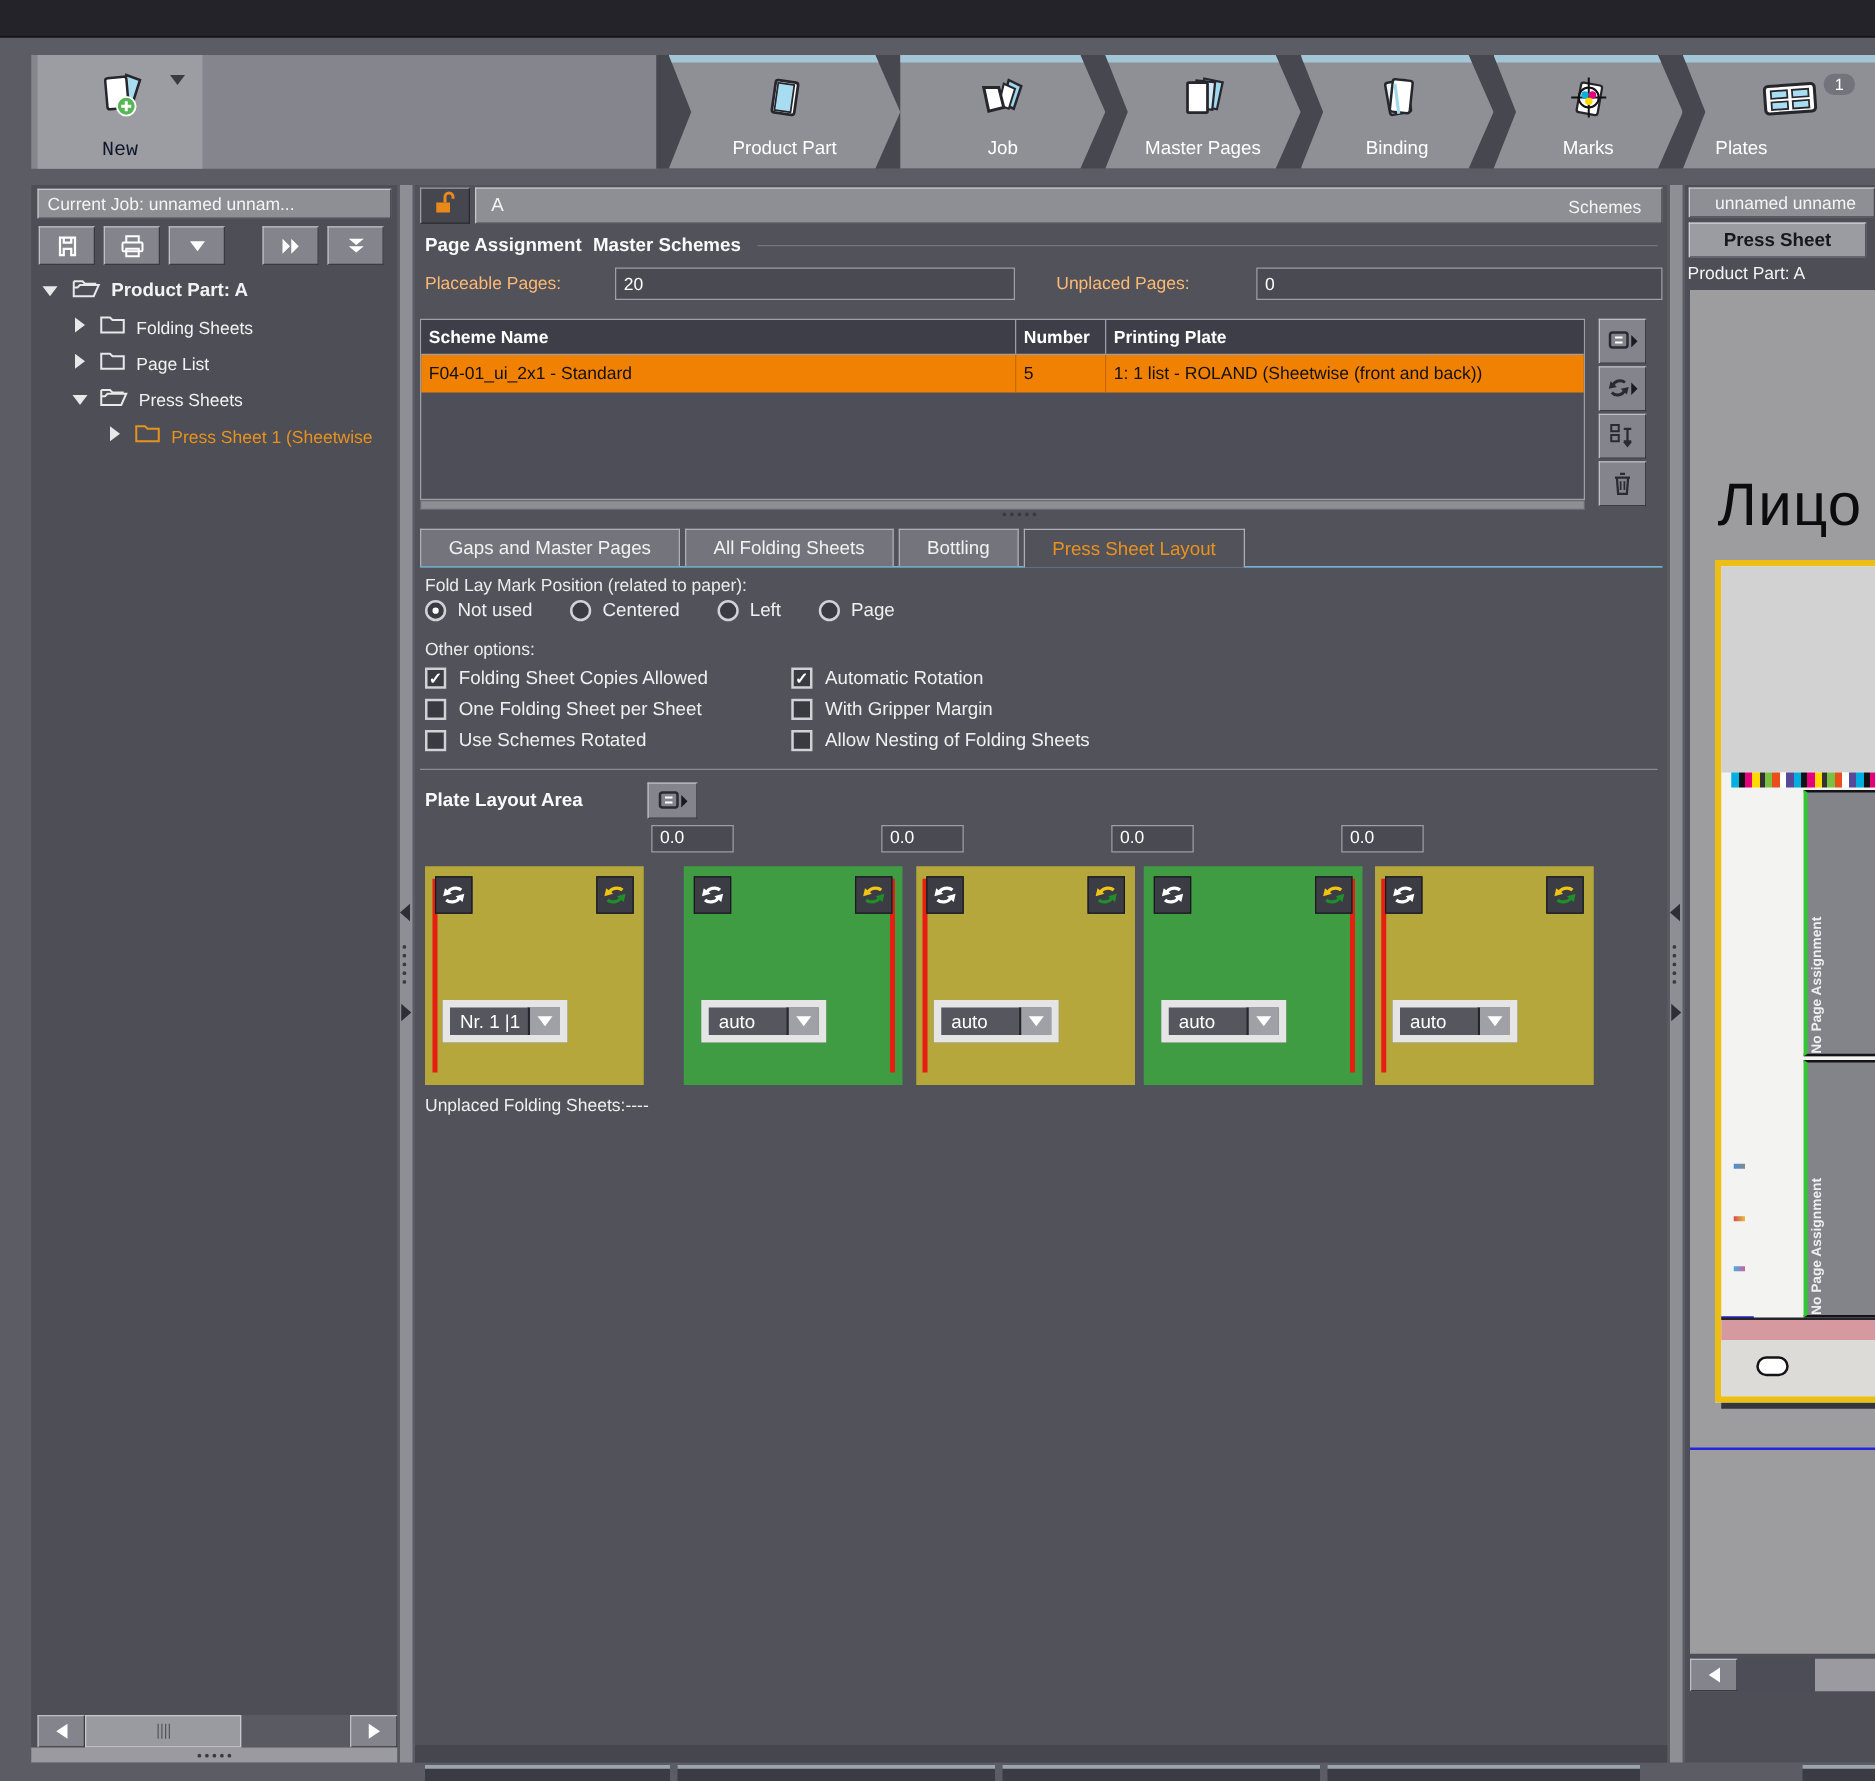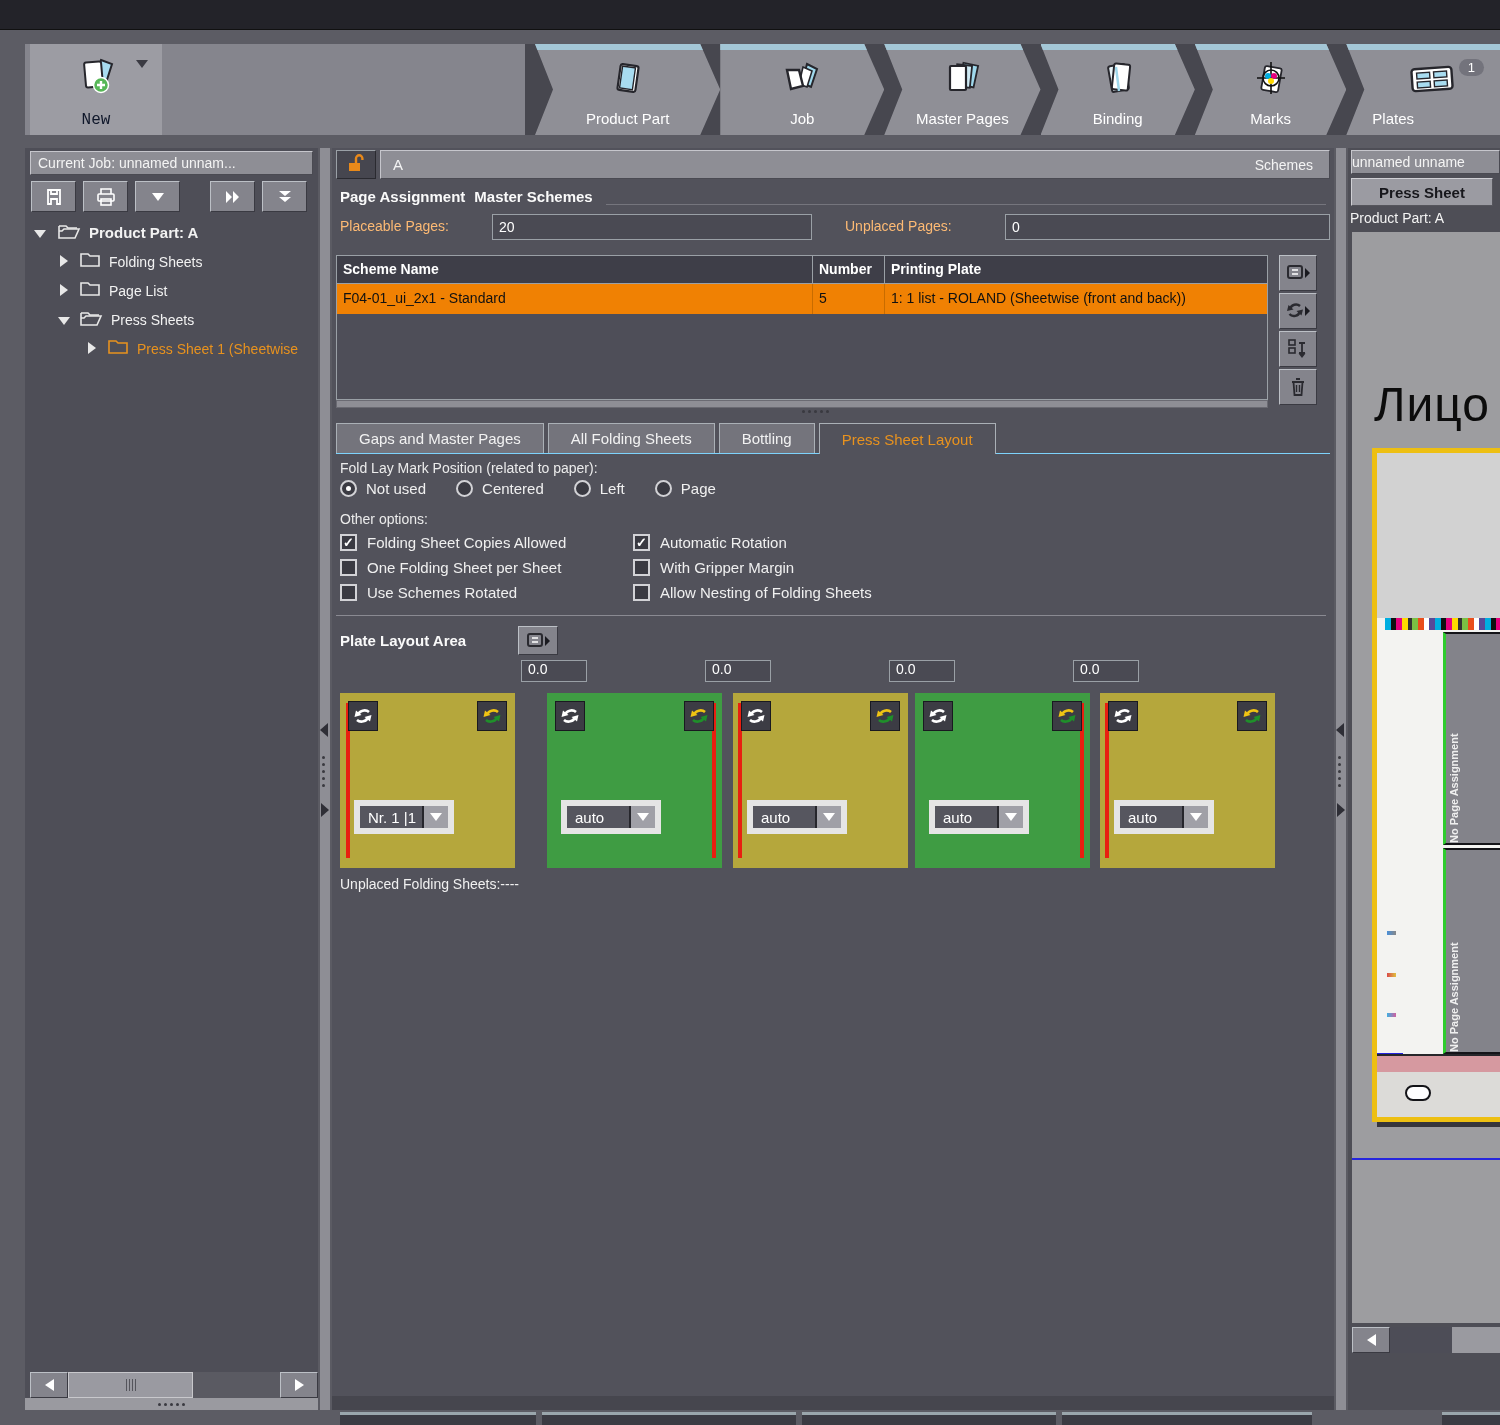--- a/index.html
+++ b/index.html
@@ -80,21 +80,21 @@
   .vsplit .bar { position:absolute; left:2px; top:0; width:10px; height:100%; background:#8e8e95; }
   .vsplit .tl { position:absolute; left:2px; top:575px; border-top:7px solid transparent; border-bottom:7px solid transparent; border-right:8px solid #2e2e36; }
   .vsplit .tr { position:absolute; left:3px; top:655px; border-top:7px solid transparent; border-bottom:7px solid transparent; border-left:8px solid #2e2e36; }
   .vsplit .dots { position:absolute; left:4px; top:608px; display:flex; flex-direction:column; gap:4px; }
 
   
   .main-panel { left:332px; top:148px; width:1002px; height:1262px; background:#52525b; }
   .lock-tab { position:absolute; left:4px; top:2px; width:40px; height:29px; background:#46464f;
       border:1px solid; border-color:#9aa0a6 #2a2a30 #2a2a30 #9aa0a6; display:flex; align-items:center; justify-content:center; }
   .mp-header { position:absolute; left:48px; top:2px; width:950px; height:29px; padding:0 16px 0 12px; justify-content:space-between; }
-  .group-row { position:absolute; left:8px; top:40px; width:986px; display:flex; align-items:flex-end; gap:9px; }
+  .group-row { position:absolute; left:8px; top:40px; width:986px; display:flex; align-items:center; gap:9px; }
   .group-row .t { font-weight:bold; font-size:15px; color:#fafafa; }
   .group-row .line { flex:1; height:1px; background:#75757d; margin-left:4px; }
   .fields-row { position:absolute; left:8px; top:66px; width:986px; height:26px; }
   .fields-row label { font-size:14px; color:#fdba74; }
 
   .stable { position:absolute; left:4px; top:107px; width:932px; height:145px;
       background:#4e4e58; border:1px solid #9aa0a6; }
   .stable .hrow { display:flex; height:28px; background:#3e3e48; border-bottom:1px solid #9aa0a6; }
   .stable .hcell { font-weight:bold; font-size:14px; color:#fff; padding:5px 6px; border-right:1px solid #9aa0a6; }
   .stable .drow { display:flex; height:30px; background:#f08103; color:#111; }
@@ -135,21 +135,21 @@
   .redline { position:absolute; top:10px; bottom:10px; width:4px; background:#e81f10; }
   .dd { position:absolute; left:14px; top:107px; width:100px; height:34px; border:6px solid #e5e5e5;
       display:flex; background:#56565f; }
   .dd .val { flex:1; display:flex; align-items:center; padding-left:8px; font-size:15px; color:#fff; white-space:nowrap; }
   .dd .btn { width:26px; background:#a0a0a7; border-left:2px solid #26262c; display:flex; align-items:center; justify-content:center; }
   .unplaced { position:absolute; left:8px; top:728px; font-size:14px; color:#f0f0f0; }
   .mp-shade { position:absolute; left:0; top:1248px; width:1002px; height:14px; background:#46464e; }
 
   
   .right-panel { left:1348px; top:148px; width:152px; height:1262px; background:#4e4e56; }
-  .rp-header { position:absolute; left:3px; top:2px; width:149px; height:24px; padding-left:0; }
+  .rp-header { position:absolute; left:3px; top:2px; width:149px; height:24px; padding-left:20px; }
   .rp-tab { position:absolute; left:3px; top:30px; width:142px; height:28px; background:#9b9ba2;
       border:1px solid; border-color:#cfcfd4 #55555c #55555c #cfcfd4;
       display:flex; align-items:center; justify-content:center; color:#17171c; font-weight:bold; font-size:15px; }
   .rp-sub { position:absolute; left:2px; top:62px; font-size:14px; color:#f4f4f4; }
   .preview { position:absolute; left:4px; top:84px; width:148px; height:1091px; background:#9d9da0; overflow:hidden; }
   .pv-title { position:absolute; left:22px; top:145px; font-size:48px; color:#0c0c0c; letter-spacing:1px; }
   .sheet { position:absolute; left:20px; top:216px; width:134px; height:674px;
       border:5px solid #edbf12; background:#f3f3f1; box-shadow:5px 5px 0 #35353c; }
   .sheet .topgray { position:absolute; left:0; top:0; width:100%; height:165px; background:#d2d2d2; }
   .sheet .colorbar { position:absolute; left:8px; top:165px; right:0; height:12px;

